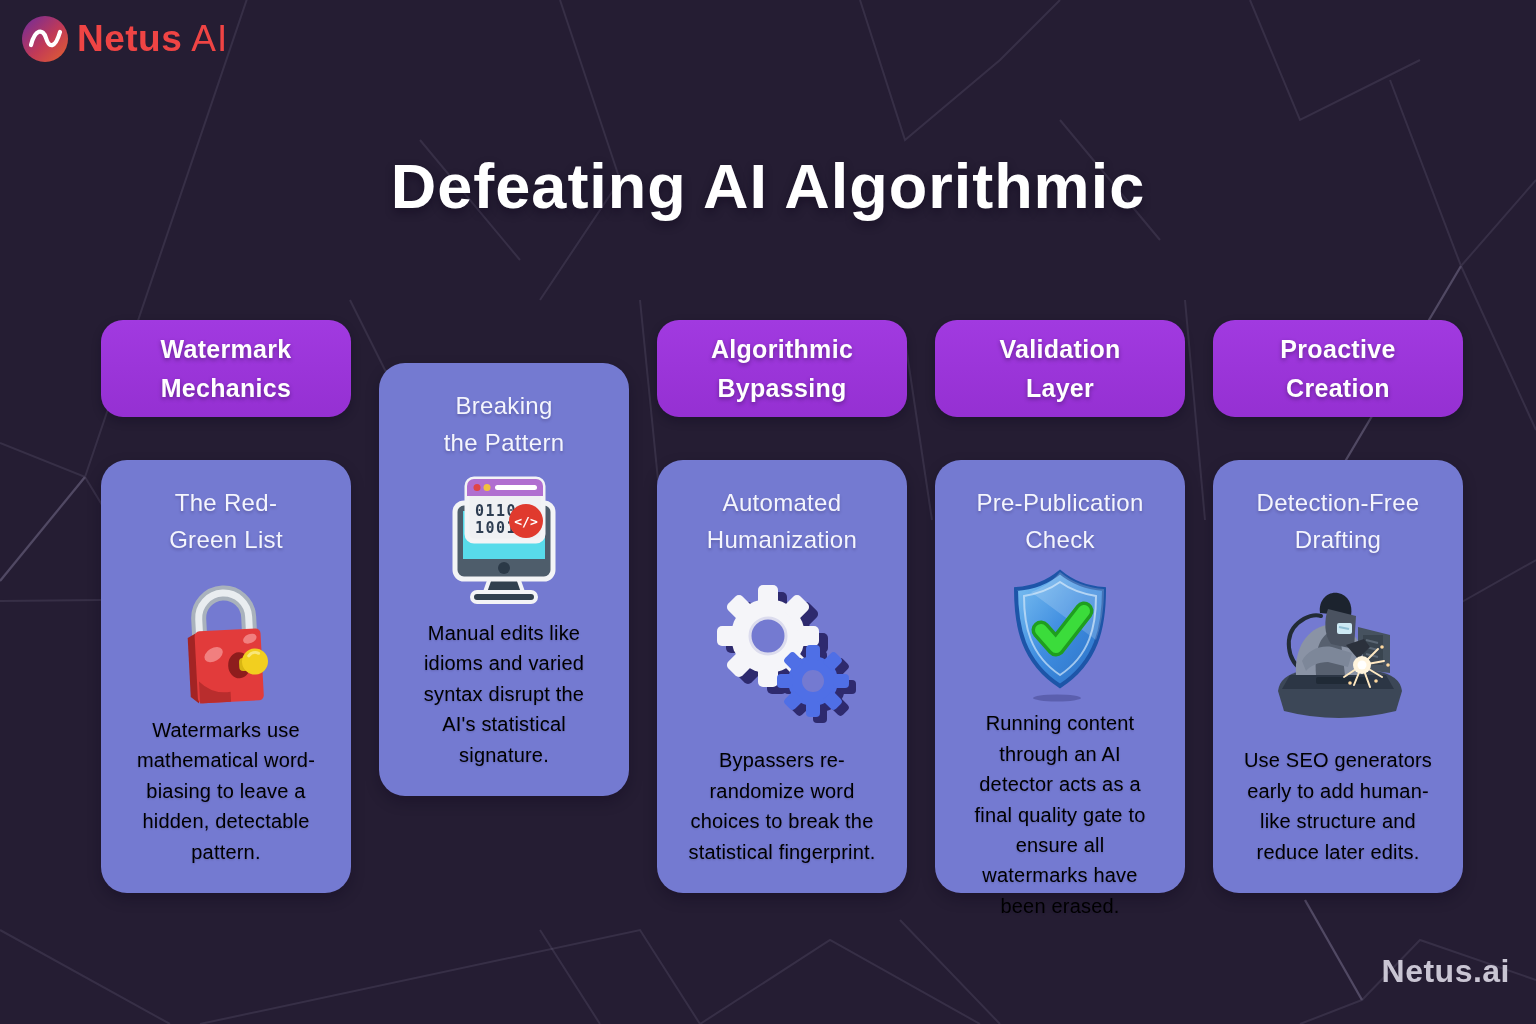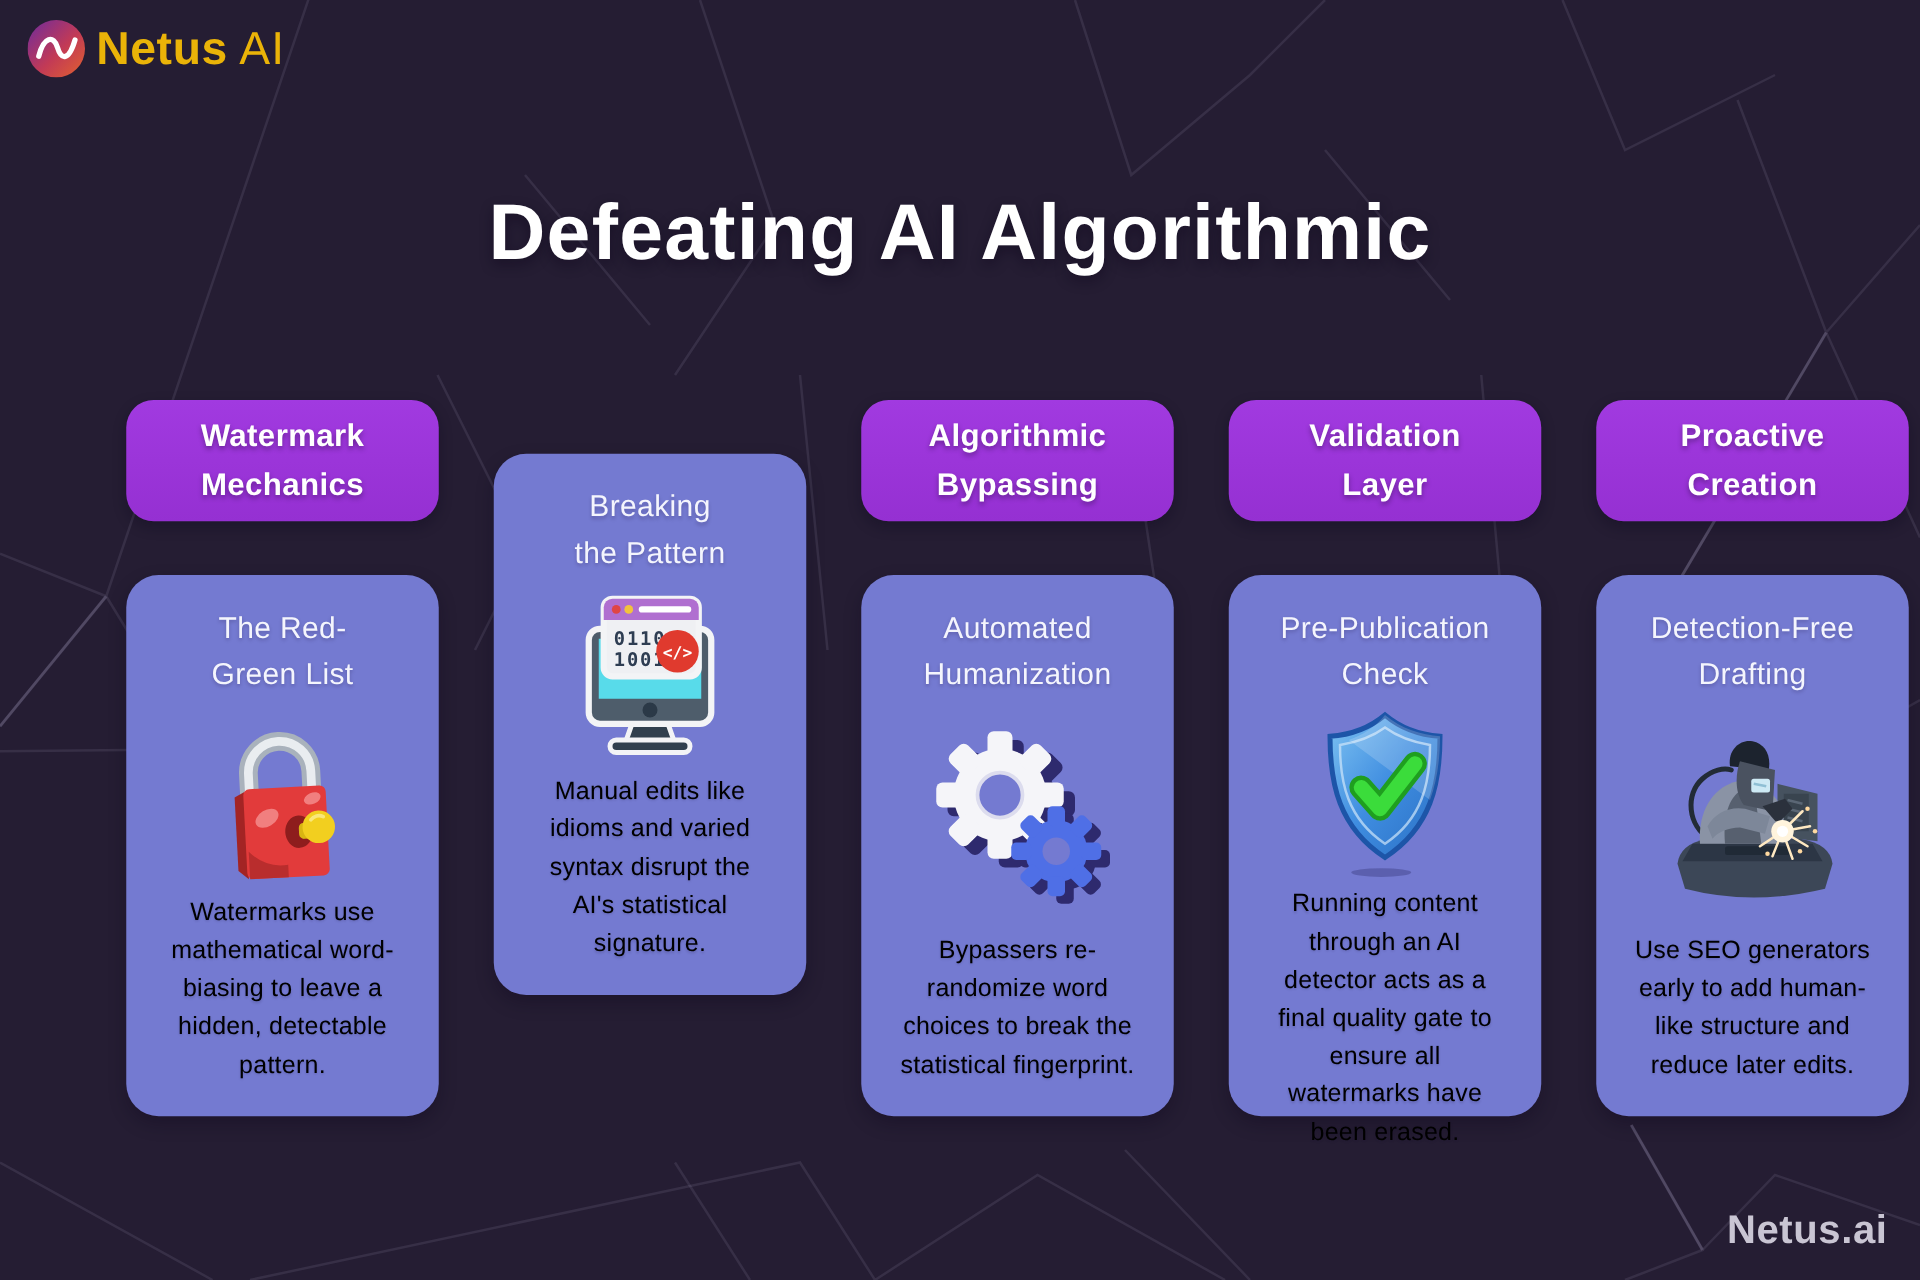--- a/index.html
+++ b/index.html
@@ -7,34 +7,34 @@
     position:relative;width:1536px;height:1024px;overflow:hidden;
     background:#251d33;
     font-family:"Liberation Sans", sans-serif;
   }
   .bg-pattern{position:absolute;inset:0;z-index:0;}
   .content{position:absolute;inset:0;z-index:1;}
 
   
   .logo{position:absolute;top:16px;left:22px;display:flex;align-items:center;gap:9px;}
   .logo-mark{width:46px;height:46px;display:block;}
-  .logo-text{font-size:37px;color:#eab308;font-weight:700;letter-spacing:.5px;}
+  .logo-text{font-size:37px;color:#ef4444;font-weight:700;letter-spacing:.5px;}
   .logo-text .secondary{font-weight:300;margin-left:9px;letter-spacing:1px;}
 
   
   .main-title{
     position:absolute;top:150px;left:0;width:100%;text-align:center;
     font-size:63px;font-weight:800;color:#ffffff;letter-spacing:1px;
     text-shadow:0 4px 10px rgba(10,5,25,.45);
   }
 
   
   .columns{
     position:absolute;left:101px;top:320px;
-    display:grid;grid-template-columns:repeat(5,250px);column-gap:44px;
+    display:grid;grid-template-columns:repeat(5,250px);column-gap:28px;
   }
   .column{display:flex;flex-direction:column;}
   .header-pill{
     height:97px;border-radius:22px;
     background:linear-gradient(180deg,#a13ae0 0%,#9530d2 100%);
     display:flex;align-items:center;justify-content:center;text-align:center;
     color:#ffffff;font-weight:700;font-size:25px;line-height:1.55;
     white-space:pre-line;letter-spacing:.3px;
     text-shadow:0 2px 4px rgba(30,10,50,.4);
     box-shadow:0 4px 10px rgba(10,5,25,.3);
@@ -52,21 +52,21 @@
   }
   .card-icon{flex:1;display:flex;align-items:center;}
   .card-desc{
     color:#000000;font-size:20px;line-height:1.52;text-align:center;
     font-weight:400;letter-spacing:.2px;
     text-shadow:0 1px 2px rgba(30,20,60,.2);
   }
 
   
   .watermark{
-    position:absolute;right:26px;bottom:22px;
+    position:absolute;right:26px;bottom:34px;
     font-size:32px;font-weight:700;color:#c9c5d3;letter-spacing:.5px;
   }
   .icon-svg{display:block;}
 </style>
 </head>
 <body>
 
 <div class="canvas">
 
   <svg class="bg-pattern" width="1536" height="1024" viewBox="0 0 1536 1024">

